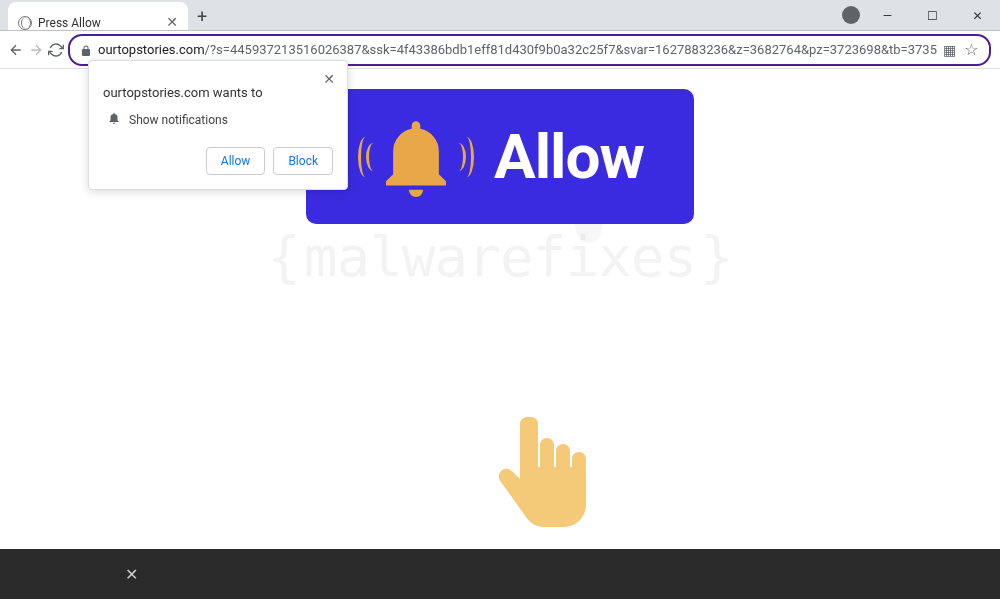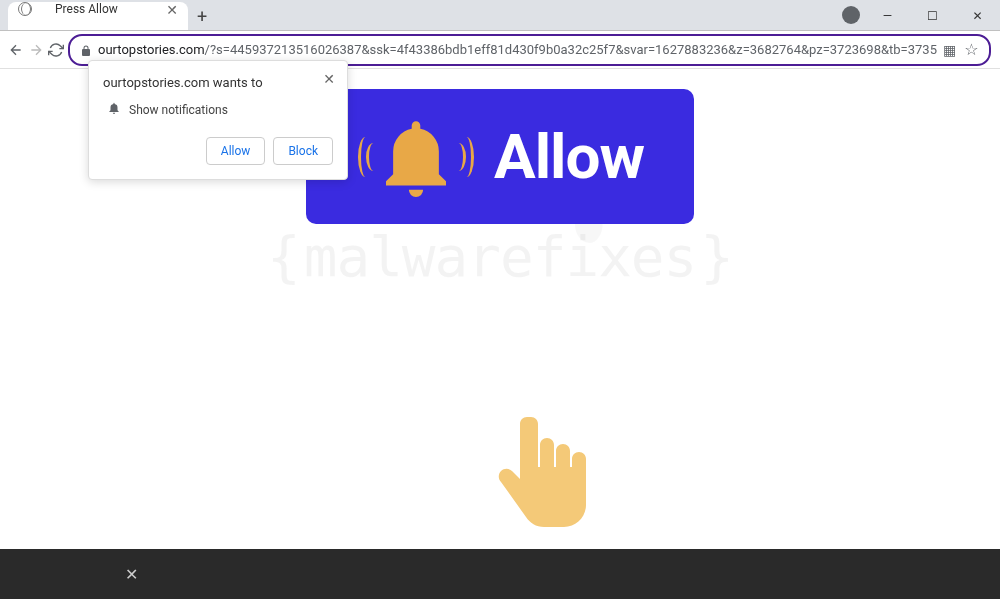--- a/index.html
+++ b/index.html
@@ -1,20 +1,20 @@
 <!DOCTYPE html>
 <html><head>
   <meta charset="utf-8">
   <style>
     * { margin: 0; padding: 0; box-sizing: border-box; font-family: -apple-system, BlinkMacSystemFont, "Segoe UI", Roboto, sans-serif; }
     body { width: 1000px; height: 599px; background: #fff; overflow: hidden; position: relative; }
     
     
     .titlebar { height: 31px; background: #dee1e6; display: flex; align-items: flex-end; padding-left: 8px; border-bottom: 1px solid #c0c0c0; }
-    .tab { background: #fff; height: 28px; display: flex; align-items: flex-start; padding: 0 10px; border-radius: 8px 8px 0 0; min-width: 180px; gap: 23px; }
+    .tab { background: #fff; height: 28px; display: flex; align-items: flex-end; padding: 0 10px; border-radius: 8px 8px 0 0; min-width: 180px; gap: 6px; }
     .tab-favicon { width: 14px; height: 14px; border: 1px solid #777; border-radius: 50%; position: relative; }
     .tab-favicon::before { content: ''; position: absolute; left: 2px; top: 0; width: 8px; height: 12px; border: 1px solid #777; border-radius: 50%; border-top: none; border-bottom: none; }
     .tab-title { font-size: 12px; color: #333; flex: 1; }
     .tab-close { font-size: 14px; color: #666; cursor: pointer; }
     .newtab { width: 28px; height: 28px; display: flex; align-items: center; justify-content: center; font-size: 18px; color: #444; cursor: pointer; }
     .win-controls { position: absolute; right: 0; top: 0; height: 31px; display: flex; align-items: center; }
     .win-btn { width: 45px; height: 31px; display: flex; align-items: center; justify-content: center; font-size: 12px; color: #333; }
     .incognito-icon { position: absolute; right: 140px; top: 6px; width: 18px; height: 18px; background: #5f6368; border-radius: 50%; }
     
     
@@ -25,21 +25,21 @@
     .lock-icon { width: 12px; height: 14px; position: relative; }
     .lock-icon svg { width: 12px; height: 14px; }
     .addr-text { flex: 1; font-size: 13px; color: #5f6368; white-space: nowrap; overflow: hidden; }
     .addr-domain { color: #202124; }
     .addr-right { display: flex; gap: 8px; align-items: center; }
     .star-icon { color: #5f6368; font-size: 16px; }
     .tb-icons { display: flex; gap: 10px; align-items: center; padding: 0 6px; }
     
     
     .perm-popup { position: absolute; top: 60px; left: 88px; width: 260px; background: #fff; border: 1px solid #ddd; border-radius: 4px; box-shadow: 0 2px 10px rgba(0,0,0,0.15); padding: 14px; z-index: 100; }
-    .perm-title { font-size: 13px; color: #333; margin-bottom: 10px; }
+    .perm-title { font-size: 13px; color: #333; margin-bottom: 10px; margin-top: 10px; }
     .perm-close { position: absolute; top: 10px; right: 12px; font-size: 14px; color: #666; cursor: pointer; }
     .perm-row { display: flex; align-items: center; gap: 8px; margin-bottom: 18px; padding-left: 4px; }
     .perm-row-text { font-size: 12px; color: #444; }
     .perm-btns { display: flex; justify-content: flex-end; gap: 8px; }
     .perm-btn { padding: 6px 14px; font-size: 12px; border: 1px solid #ccc; border-radius: 4px; background: #fff; color: #1a73e8; cursor: pointer; }
     
     
     .page { position: absolute; top: 69px; left: 0; right: 0; bottom: 0; background: #fff; display: flex; flex-direction: column; align-items: center; }
     .watermark { position: absolute; top: 155px; left: 50%; transform: translateX(-50%); font-size: 56px; font-family: monospace; color: rgba(100,100,100,0.08); pointer-events: none; letter-spacing: -1px; }
     .watermark::before { content: '{'; margin-right: 4px; }

